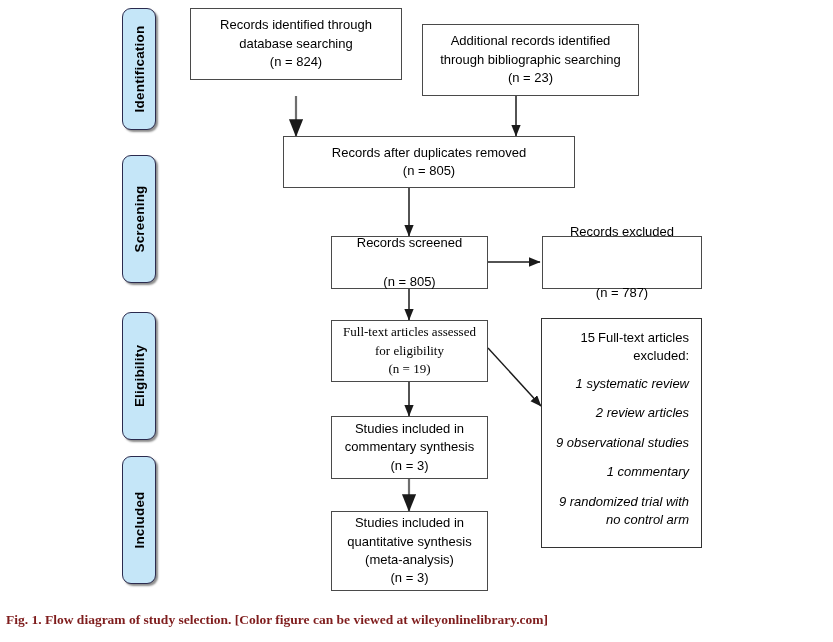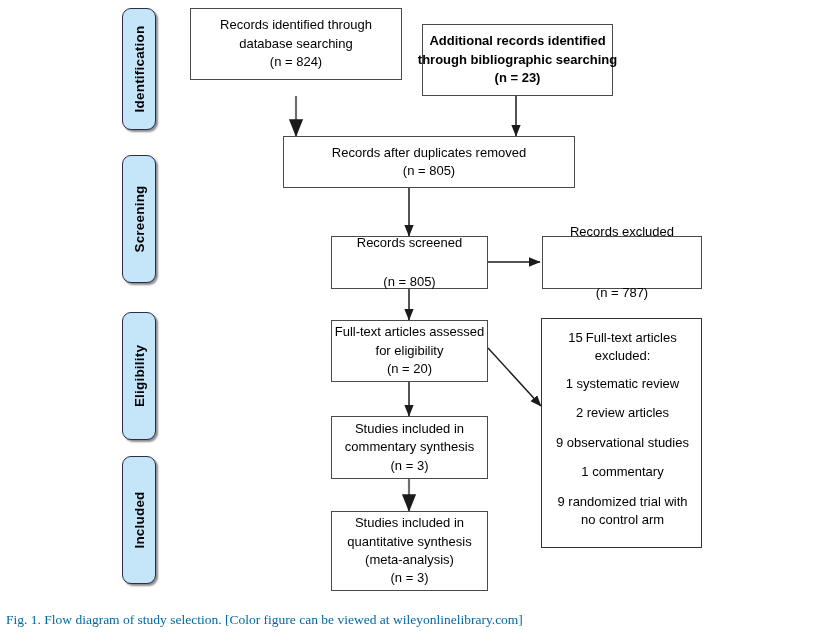--- a/index.html
+++ b/index.html
@@ -63,47 +63,48 @@
   .node-list {
     position: absolute;
     background: #ffffff;
     border: 1.3px solid #333333;
     box-sizing: border-box;
     font-size: 13px;
     line-height: 1.42;
     padding: 10px 12px 10px 14px;
   }
   .node-list .hdr {
-    text-align: center;
+    text-align: right;
     margin-bottom: 9px;
   }
   .node-list .hdr .n { margin-right: 3px; }
   .node-list .reason {
     margin-bottom: 11px;
-    text-align: center;
+    text-align: right;
+    font-style: italic;
   }
   .node-list .reason:last-child { margin-bottom: 0; }
 
   
   svg#wires {
     position: absolute;
     left: 0; top: 0;
     width: 833px;
     height: 642px;
     pointer-events: none;
   }
   
   .caption {
     position: absolute;
     left: 6px;
     top: 612px;
     font-family: "Liberation Serif", serif;
-    font-weight: normal;
+    font-weight: bold;
     font-size: 13.5px;
-    color: #0369a1;
+    color: #7f1d1d;
     white-space: nowrap;
   }
 </style>
 </head>
 <body>
 
 <div id="figure">
 
   <svg id="wires" viewBox="0 0 833 642" xmlns="http://www.w3.org/2000/svg">
     <defs>
@@ -144,45 +145,45 @@
   <div class="stage-tab" style="left:122px; top:456px; width:34px; height:128px;">
     <span class="stage-tab-label">Included</span>
   </div>
 
   <div class="node" style="left:190px; top:8px; width:212px; height:72px;">
     <span class="line">Records identified through</span>
     <span class="line">database searching</span>
     <span class="line">(n = 824)</span>
   </div>
 
-  <div class="node" style="left:422px; top:24px; width:191px; height:72px;font-weight:bold;">
+  <div class="node" style="left:422px; top:24px; width:217px; height:72px;">
     <span class="line">Additional records identified</span>
     <span class="line">through bibliographic searching</span>
     <span class="line">(n = 23)</span>
   </div>
 
   <div class="node" style="left:283px; top:136px; width:292px; height:52px;">
     <span class="line">Records after duplicates removed</span>
     <span class="line">(n = 805)</span>
   </div>
 
   <div class="node" style="left:331px; top:236px; width:157px; height:53px;gap:21px;">
     <span class="line">Records screened</span>
     <span class="line">(n = 805)</span>
   </div>
 
   <div class="node" style="left:542px; top:236px; width:160px; height:53px;gap:43px;">
     <span class="line">Records excluded</span>
     <span class="line">(n = 787)</span>
   </div>
 
-  <div class="node" style="left:331px; top:320px; width:157px; height:62px;">
+  <div class="node" style="left:331px; top:320px; width:157px; height:62px;font-family:Liberation Serif, serif;">
     <span class="line">Full-text articles assessed</span>
     <span class="line">for eligibility</span>
-    <span class="line">(n = 20)</span>
+    <span class="line">(n = 19)</span>
   </div>
 
   <div class="node" style="left:331px; top:416px; width:157px; height:63px;">
     <span class="line">Studies included in</span>
     <span class="line">commentary synthesis</span>
     <span class="line">(n = 3)</span>
   </div>
 
   <div class="node" style="left:331px; top:511px; width:157px; height:80px;">
     <span class="line">Studies included in</span>

